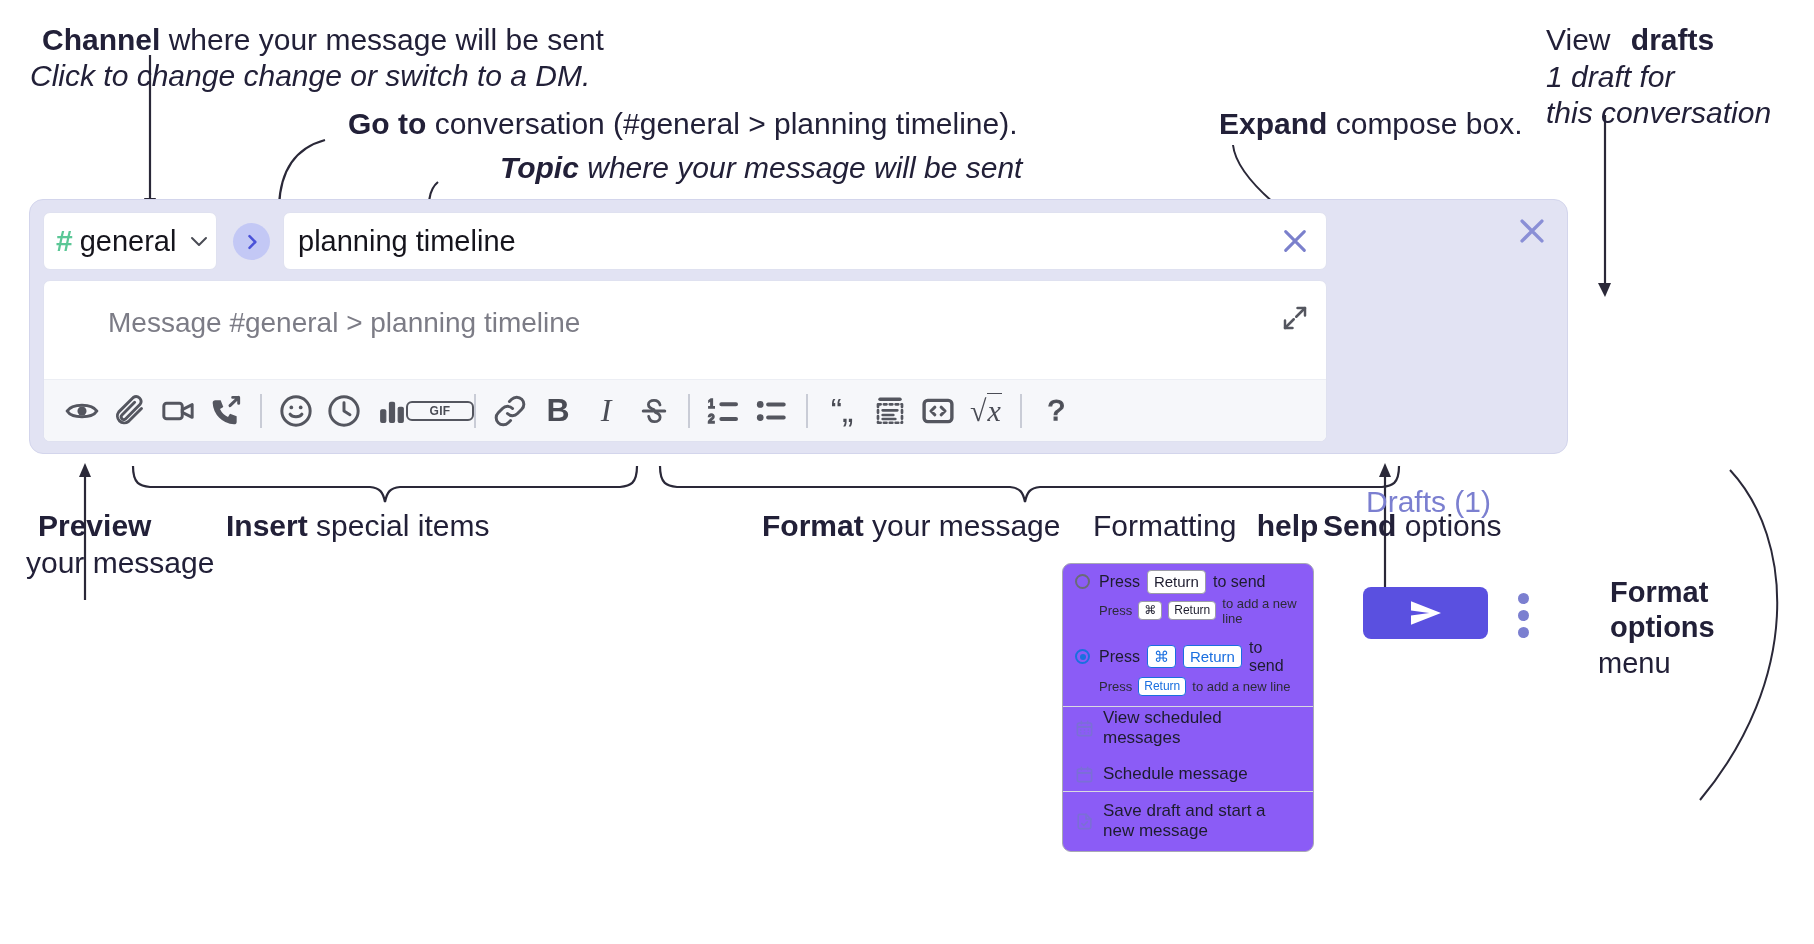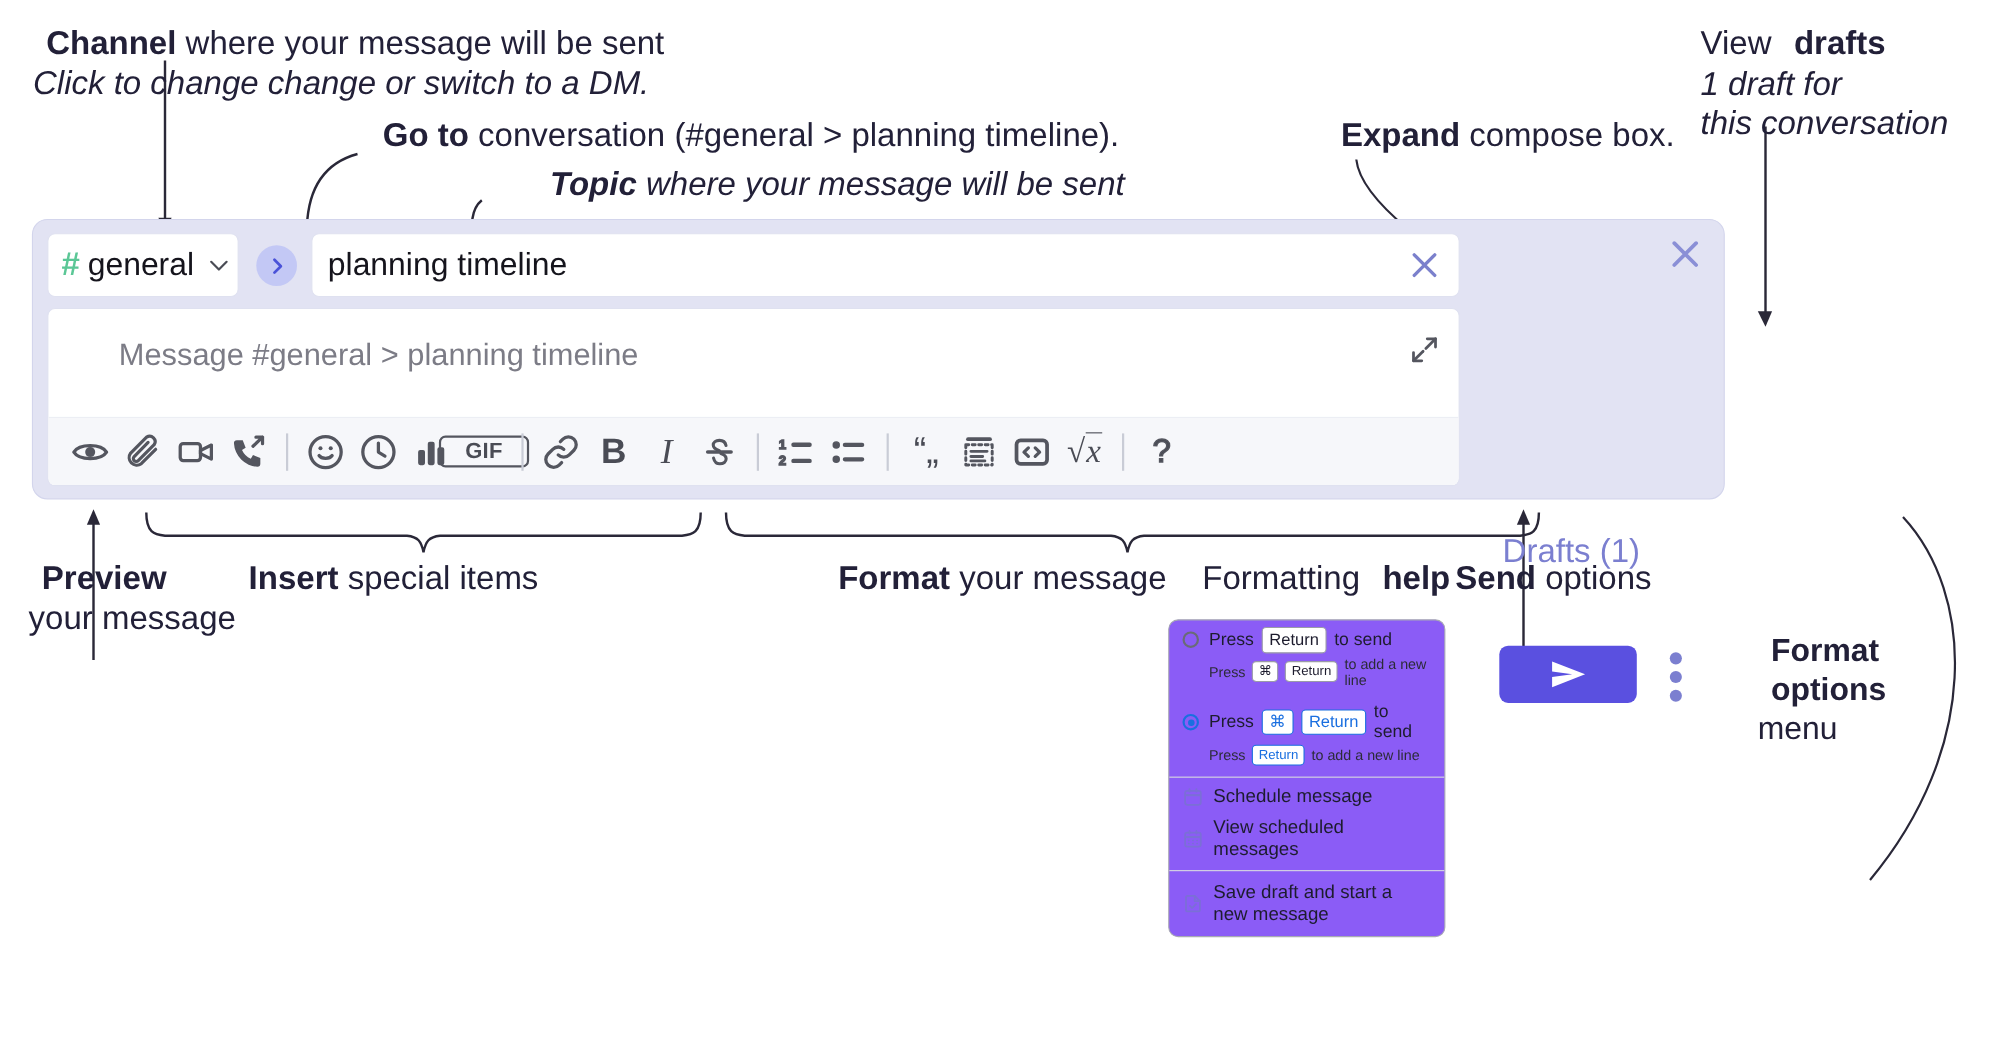--- a/index.html
+++ b/index.html
@@ -51,21 +51,21 @@
 
   #toolbar{
     position:absolute;left:0;bottom:0;width:100%;height:62px;background:#f6f7fa;
     border-top:1px solid #eceef4;box-sizing:border-box;
     display:flex;align-items:center;padding:0 14px;gap:0;
   }
   .tb{width:48px;height:48px;display:flex;align-items:center;justify-content:center;cursor:pointer;color:#54565f;}
   .tb svg{stroke:#54565f;}
   .sep{width:2px;height:34px;background:#c9ccd6;margin:0 10px;flex:none;}
   .gifbox{
-    border:2.5px solid #54565f;border-radius:6px;padding:1px 22px;font-size:20px;
+    border:2.5px solid #54565f;border-radius:6px;padding:1px 22px;font-size:12px;
     font-weight:700;color:#4a4c55;letter-spacing:.3px;
   }
   .bold-g{font-size:32px;font-weight:700;color:#4a4c55;}
   .ital-g{font-size:32px;font-style:italic;font-family:"Liberation Serif",serif;color:#4a4c55;}
   .q-g{font-size:34px;color:#4a4c55;}
   .math-g{font-size:30px;font-family:"Liberation Serif",serif;color:#4a4c55;}
 
   #drafts-link{position:absolute;left:1336px;top:285px;font-size:30px;color:#7b7fd0;cursor:pointer;}
   #panel-close{position:absolute;right:18px;top:14px;width:34px;height:34px;cursor:pointer;}
   #send-btn{
@@ -391,41 +391,41 @@
     </span>
   </div>
   <div class="sub-row" style="padding-bottom:10px;">
     <span>Press</span>
     <span class="key sm blue">Return</span>
     <span>to add a new line</span>
   </div>
 
   <div class="menu-div"></div>
 
-  <div class="menu-item">
-    <svg class="mi-icon" viewBox="0 0 24 24" fill="none" stroke="#7b6fd6" stroke-width="2">
-      <rect x="3" y="5" width="18" height="16" rx="2.5"></rect>
-        <path d="M3 10 H21" stroke-width="2.4"></path>
-        <path d="M8 3 V6 M16 3 V6" stroke-linecap="round"></path>
-    </svg>
-    <span>Schedule message</span>
-  </div>
-
   <div class="menu-item" style="padding-top:1px;padding-bottom:9px;">
     <svg class="mi-icon" viewBox="0 0 24 24" fill="none" stroke="#7b6fd6" stroke-width="2">
       <rect x="3" y="5" width="18" height="16" rx="2.5"></rect>
         <path d="M3 10 H21" stroke-width="2.4"></path>
         <path d="M8 3 V6 M16 3 V6" stroke-linecap="round"></path>
       <g stroke-width="1.8" stroke-linecap="round">
           <path d="M7 14 h0.4 M11.8 14 h0.4 M16.6 14 h0.4 M7 17.5 h0.4 M11.8 17.5 h0.4 M16.6 17.5 h0.4"></path>
         </g>
     </svg>
     <span>View scheduled messages</span>
   </div>
 
+  <div class="menu-item">
+    <svg class="mi-icon" viewBox="0 0 24 24" fill="none" stroke="#7b6fd6" stroke-width="2">
+      <rect x="3" y="5" width="18" height="16" rx="2.5"></rect>
+        <path d="M3 10 H21" stroke-width="2.4"></path>
+        <path d="M8 3 V6 M16 3 V6" stroke-linecap="round"></path>
+    </svg>
+    <span>Schedule message</span>
+  </div>
+
   <div class="menu-div"></div>
 
   <div class="menu-item" style="padding-top:9px;padding-bottom:10px;">
     <svg class="mi-icon" viewBox="0 0 24 24" fill="none" stroke="#7b6fd6" stroke-width="2" stroke-linecap="round" stroke-linejoin="round">
       <path d="M14 3 H6 a2 2 0 0 0 -2 2 v14 a2 2 0 0 0 2 2 h12 a2 2 0 0 0 2 -2 V9 Z"></path>
       <path d="M14 3 V9 H20"></path>
         <path d="M8.5 14.5 L11 17 L15.5 12.5"></path>
     </svg>
     <span>Save draft and start a new message</span>
   </div>

